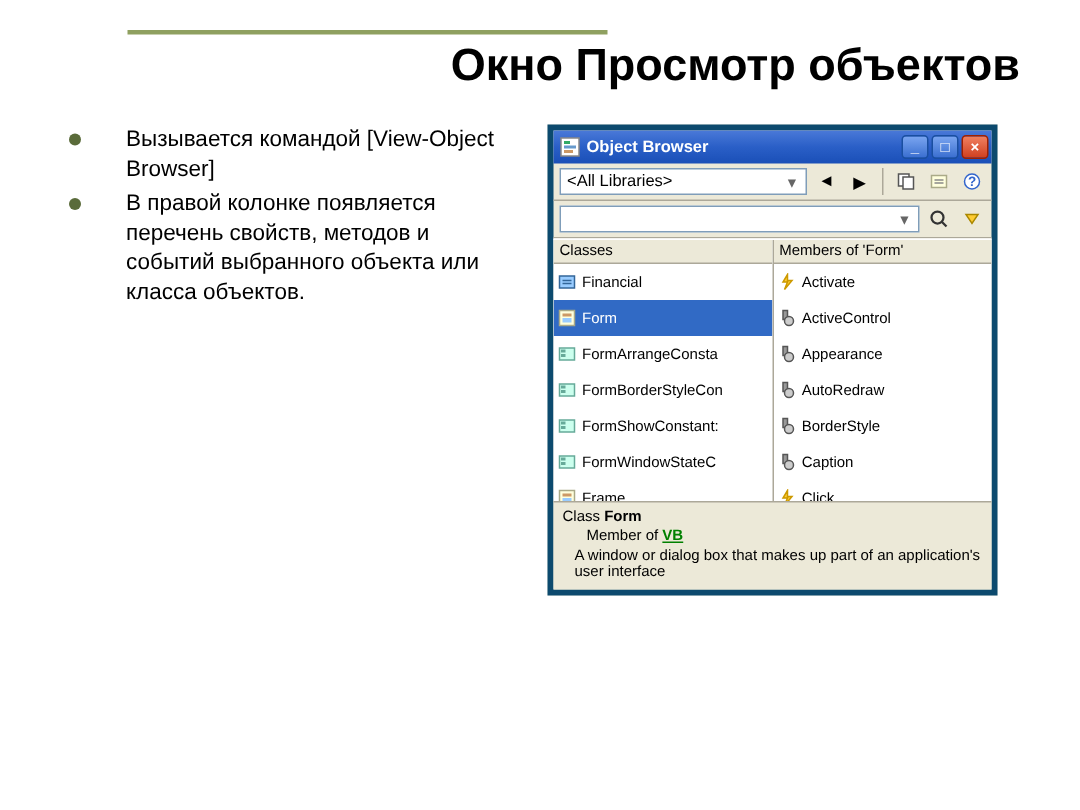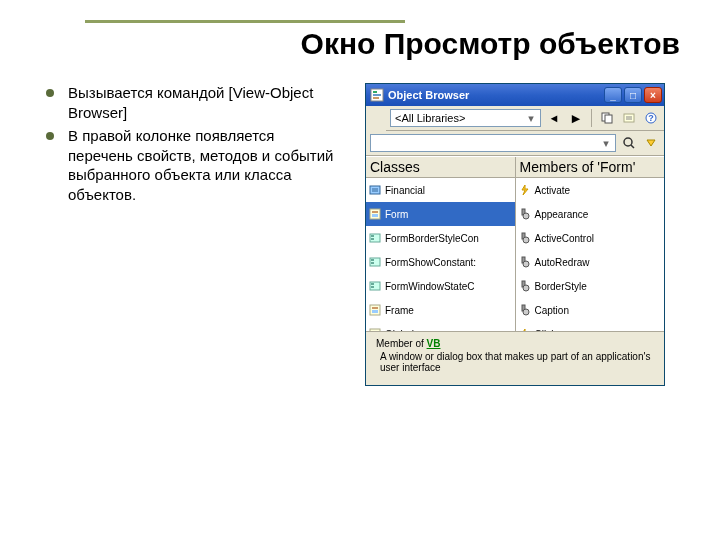--- a/index.html
+++ b/index.html
@@ -28,29 +28,29 @@
   }
   .body-row { display: flex; }
   .bullets {
     width: 300px;
     font-size: 15px;
     line-height: 1.3;
     list-style: none;
     padding: 0;
     margin: 0;
   }
-  .bullets li { display: flex; margin-bottom: 4px; }
+  .bullets li { display: flex; margin-bottom: 4px; gap: 16px; }
   .dot {
     width: 8px; height: 8px; border-radius: 50%;
     background: #5a6b3a; margin: 6px 14px 0 6px; flex: none;
   }
   .ob-window {
     margin-left: 25px;
     width: 300px;
-    border: 1px solid #0c4a6e;
+    border: 4px solid #0c4a6e;
     background: #ece9d8;
     font-family: Tahoma, sans-serif;
     font-size: 11px;
   }
   .titlebar {
     height: 22px;
     background: linear-gradient(#4a79d8,#2a5fc7 50%,#1a4fb7);
     color: #fff;
     display: flex; align-items: center;
     padding: 0 2px 0 4px;
@@ -64,21 +64,20 @@
     font-size: 10px; font-weight: bold;
     background: linear-gradient(#7aa5f0,#3a6fd0);
     color: #fff; border: 1px solid #1a4fa0;
   }
   .win-btn.close { background: linear-gradient(#f08060,#d04020); border-color:#a02000; }
   .toolbar {
     display: flex; align-items: center;
     padding: 3px 4px;
     gap: 4px;
     border-bottom: 1px solid #aca899;
-    margin-left: 20px;
   }
   .combo {
     flex: 1;
     display: flex; align-items: center;
     background: #fff;
     border: 1px solid #7f9db9;
     height: 18px;
     padding: 0 2px 0 4px;
   }
   .combo .cd { width: 14px; text-align: center; color: #666; }
@@ -105,21 +104,21 @@
     flex: 1;
     display: flex; flex-direction: column;
     border-right: 1px solid #aca899;
     overflow: hidden;
   }
   .pane:last-child { border-right: none; }
   .pane-header {
     background: #ece9d8;
     border-bottom: 1px solid #aca899;
     padding: 2px 4px;
-    font-size: 14px;
+    font-size: 10px;
   }
   .pane-list { flex:1; overflow: hidden; }
   .row {
     display: flex; align-items: center;
     height: 15px; padding: 12px 3px;
     gap: 4px;
     font-size: 10px;
     white-space: nowrap;
   }
   .row.sel { background: #316ac5; color: #fff; }
@@ -129,21 +128,21 @@
   }
   .infobox {
     border-top: 1px solid #aca899;
     background: #ece9d8;
     padding: 4px 6px 6px 6px;
     font-size: 10px;
     min-height: 54px;
   }
   .infobox .cls { color: #000; }
   .infobox .cls b { font-weight: bold; }
-  .infobox .mem { margin: 2px 0 0 4px; }
+  .infobox .mem { margin: 2px 0 0 16px; }
   .infobox .mem a { color: #008000; font-weight: bold; text-decoration: underline; }
   .infobox .desc { margin: 2px 0 0 8px; color: #000; }
   svg { display: block; }
 </style>
 </head>
 <body>
 
 <div class="slide">
   <div class="title-rule"></div>
   <h1 class="slide-title">Окно Просмотр объектов</h1>
@@ -254,40 +253,50 @@
                 <span>Form</span>
               </div>
               <div class="row">
                 <span class="ico">
                   <svg width="12" height="12">
                     <rect x="1" y="2" width="10" height="8" fill="#cfe" stroke="#6a9"></rect>
                     <rect x="2" y="3" width="3" height="2" fill="#6a9"></rect>
                     <rect x="2" y="6" width="3" height="2" fill="#6a9"></rect>
                   </svg>
                 </span>
-                <span>FormBorderStyleCon</span>
+                <span>FormArrangeConsta</span>
               </div>
               <div class="row">
                 <span class="ico">
                   <svg width="12" height="12">
                     <rect x="1" y="2" width="10" height="8" fill="#cfe" stroke="#6a9"></rect>
                     <rect x="2" y="3" width="3" height="2" fill="#6a9"></rect>
                     <rect x="2" y="6" width="3" height="2" fill="#6a9"></rect>
                   </svg>
                 </span>
-                <span>FormShowConstant:</span>
+                <span>FormBorderStyleCon</span>
               </div>
               <div class="row">
                 <span class="ico">
                   <svg width="12" height="12">
                     <rect x="1" y="2" width="10" height="8" fill="#cfe" stroke="#6a9"></rect>
                     <rect x="2" y="3" width="3" height="2" fill="#6a9"></rect>
                     <rect x="2" y="6" width="3" height="2" fill="#6a9"></rect>
                   </svg>
                 </span>
+                <span>FormShowConstant:</span>
+              </div>
+              <div class="row">
+                <span class="ico">
+                  <svg width="12" height="12">
+                    <rect x="1" y="2" width="10" height="8" fill="#cfe" stroke="#6a9"></rect>
+                    <rect x="2" y="3" width="3" height="2" fill="#6a9"></rect>
+                    <rect x="2" y="6" width="3" height="2" fill="#6a9"></rect>
+                  </svg>
+                </span>
                 <span>FormWindowStateC</span>
               </div>
               <div class="row">
                 <span class="ico">
                   <svg width="12" height="12">
                     <rect x="1" y="1" width="10" height="10" fill="#ffd" stroke="#aa8"></rect>
                     <rect x="3" y="3" width="6" height="2" fill="#c96"></rect>
                     <rect x="3" y="6" width="6" height="3" fill="#9cf"></rect>
                   </svg>
                 </span>
@@ -316,30 +325,30 @@
                 </span>
                 <span>Activate</span>
               </div>
               <div class="row">
                 <span class="ico">
                   <svg width="12" height="12">
                     <rect x="3" y="1" width="3" height="6" fill="#999" stroke="#555"></rect>
                     <circle cx="7" cy="8" r="3" fill="#ccc" stroke="#555"></circle>
                   </svg>
                 </span>
-                <span>Appearance</span>
+                <span>ActiveControl</span>
               </div>
               <div class="row">
                 <span class="ico">
                   <svg width="12" height="12">
                     <rect x="3" y="1" width="3" height="6" fill="#999" stroke="#555"></rect>
                     <circle cx="7" cy="8" r="3" fill="#ccc" stroke="#555"></circle>
                   </svg>
                 </span>
-                <span>ActiveControl</span>
+                <span>Appearance</span>
               </div>
               <div class="row">
                 <span class="ico">
                   <svg width="12" height="12">
                     <rect x="3" y="1" width="3" height="6" fill="#999" stroke="#555"></rect>
                     <circle cx="7" cy="8" r="3" fill="#ccc" stroke="#555"></circle>
                   </svg>
                 </span>
                 <span>AutoRedraw</span>
               </div>
@@ -376,20 +385,24 @@
                     <path d="M5 4 L8 6 L5 8 Z" fill="#393"></path>
                   </svg>
                 </span>
                 <span>Circle</span>
               </div>
             </div>
         </div>
       </div>
 
       <div class="infobox">
+        <div class="cls">
+          <span>Class</span>
+          <b>Form</b>
+        </div>
         <div class="mem">
           <span>Member of</span>
           <a>VB</a>
         </div>
         <div class="desc">A window or dialog box that makes up part of an application's user interface</div>
       </div>
     </div>
   </div>
 </div>
 

